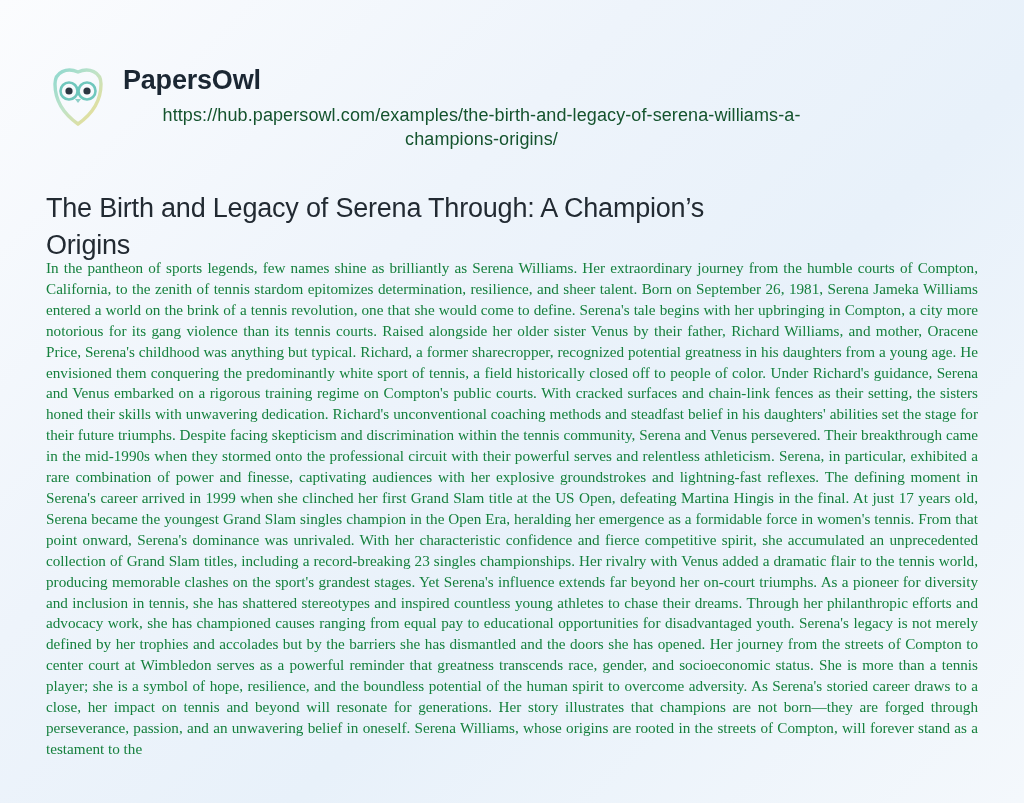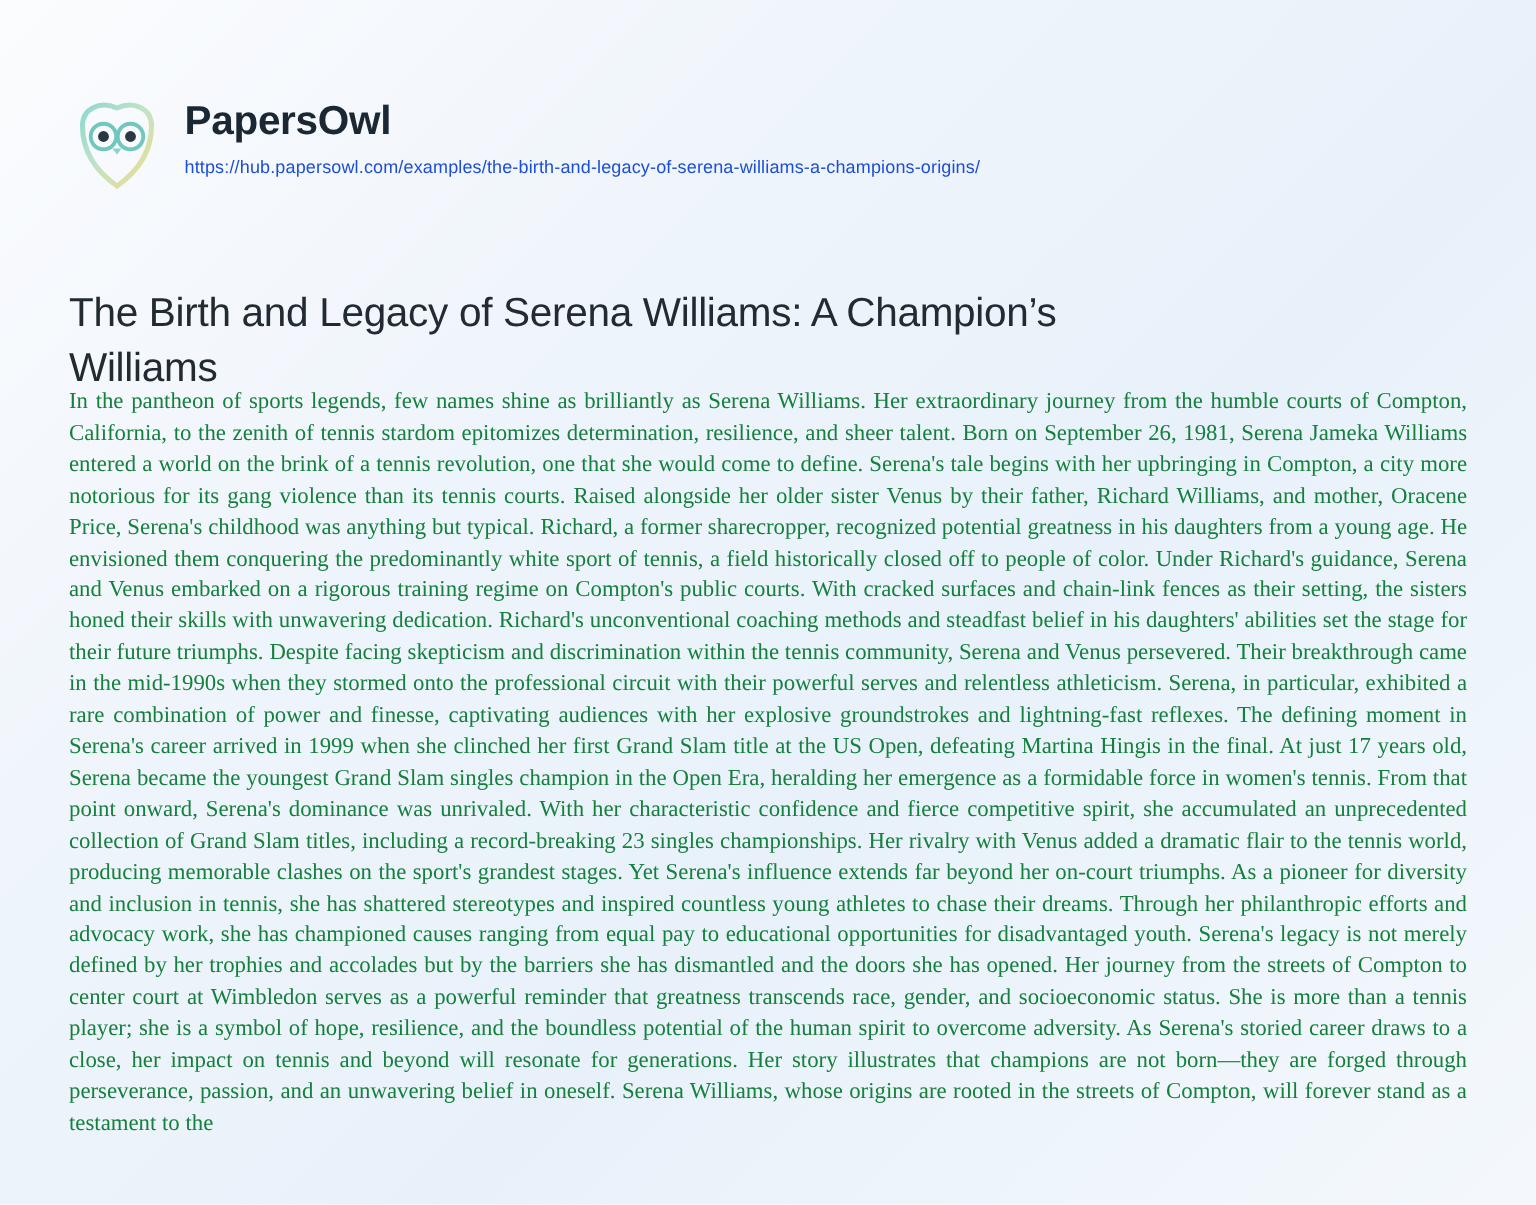--- a/index.html
+++ b/index.html
@@ -39,22 +39,22 @@
   }
   .brand-name {
     font-size: 27px;
     font-weight: bold;
     color: #1b2733;
     letter-spacing: -0.2px;
     line-height: 1.1;
   }
   .brand-url {
     margin-top: 7px;
-    font-size: 12px;
-    color: #1d4ed8;
+    font-size: 18px;
+    color: #14532d;
     line-height: 1.35;
     max-width: 790px;
     word-break: break-word;
     letter-spacing: 0.1px;
     text-align: center;
   }
   .article-title {
     position: absolute;
     left: 46px;
     top: 172px;
@@ -100,17 +100,17 @@
         <circle cx="42" cy="27" r="3.6" fill="#2b3742"></circle>
         <path d="M30 35 L33 39 L36 35 Z" fill="#8fd0c8"></path>
       </svg>
     </div>
     <div class="brand-block">
       <div class="brand-name">PapersOwl</div>
       <div class="brand-url">https://hub.papersowl.com/examples/the-birth-and-legacy-of-serena-williams-a-champions-origins/</div>
     </div>
   </div>
 
-  <h1 class="article-title">The Birth and Legacy of Serena Williams: A Champion’s Williams</h1>
+  <h1 class="article-title">The Birth and Legacy of Serena Through: A Champion’s Origins</h1>
 
   <div class="article-body">In the pantheon of sports legends, few names shine as brilliantly as Serena Williams. Her extraordinary journey from the humble courts of Compton, California, to the zenith of tennis stardom epitomizes determination, resilience, and sheer talent. Born on September 26, 1981, Serena Jameka Williams entered a world on the brink of a tennis revolution, one that she would come to define. Serena's tale begins with her upbringing in Compton, a city more notorious for its gang violence than its tennis courts. Raised alongside her older sister Venus by their father, Richard Williams, and mother, Oracene Price, Serena's childhood was anything but typical. Richard, a former sharecropper, recognized potential greatness in his daughters from a young age. He envisioned them conquering the predominantly white sport of tennis, a field historically closed off to people of color. Under Richard's guidance, Serena and Venus embarked on a rigorous training regime on Compton's public courts. With cracked surfaces and chain-link fences as their setting, the sisters honed their skills with unwavering dedication. Richard's unconventional coaching methods and steadfast belief in his daughters' abilities set the stage for their future triumphs. Despite facing skepticism and discrimination within the tennis community, Serena and Venus persevered. Their breakthrough came in the mid-1990s when they stormed onto the professional circuit with their powerful serves and relentless athleticism. Serena, in particular, exhibited a rare combination of power and finesse, captivating audiences with her explosive groundstrokes and lightning-fast reflexes. The defining moment in Serena's career arrived in 1999 when she clinched her first Grand Slam title at the US Open, defeating Martina Hingis in the final. At just 17 years old, Serena became the youngest Grand Slam singles champion in the Open Era, heralding her emergence as a formidable force in women's tennis. From that point onward, Serena's dominance was unrivaled. With her characteristic confidence and fierce competitive spirit, she accumulated an unprecedented collection of Grand Slam titles, including a record-breaking 23 singles championships. Her rivalry with Venus added a dramatic flair to the tennis world, producing memorable clashes on the sport's grandest stages. Yet Serena's influence extends far beyond her on-court triumphs. As a pioneer for diversity and inclusion in tennis, she has shattered stereotypes and inspired countless young athletes to chase their dreams. Through her philanthropic efforts and advocacy work, she has championed causes ranging from equal pay to educational opportunities for disadvantaged youth. Serena's legacy is not merely defined by her trophies and accolades but by the barriers she has dismantled and the doors she has opened. Her journey from the streets of Compton to center court at Wimbledon serves as a powerful reminder that greatness transcends race, gender, and socioeconomic status. She is more than a tennis player; she is a symbol of hope, resilience, and the boundless potential of the human spirit to overcome adversity. As Serena's storied career draws to a close, her impact on tennis and beyond will resonate for generations. Her story illustrates that champions are not born—they are forged through perseverance, passion, and an unwavering belief in oneself. Serena Williams, whose origins are rooted in the streets of Compton, will forever stand as a testament to the</div>
 
 </div>
 
 </body></html>

